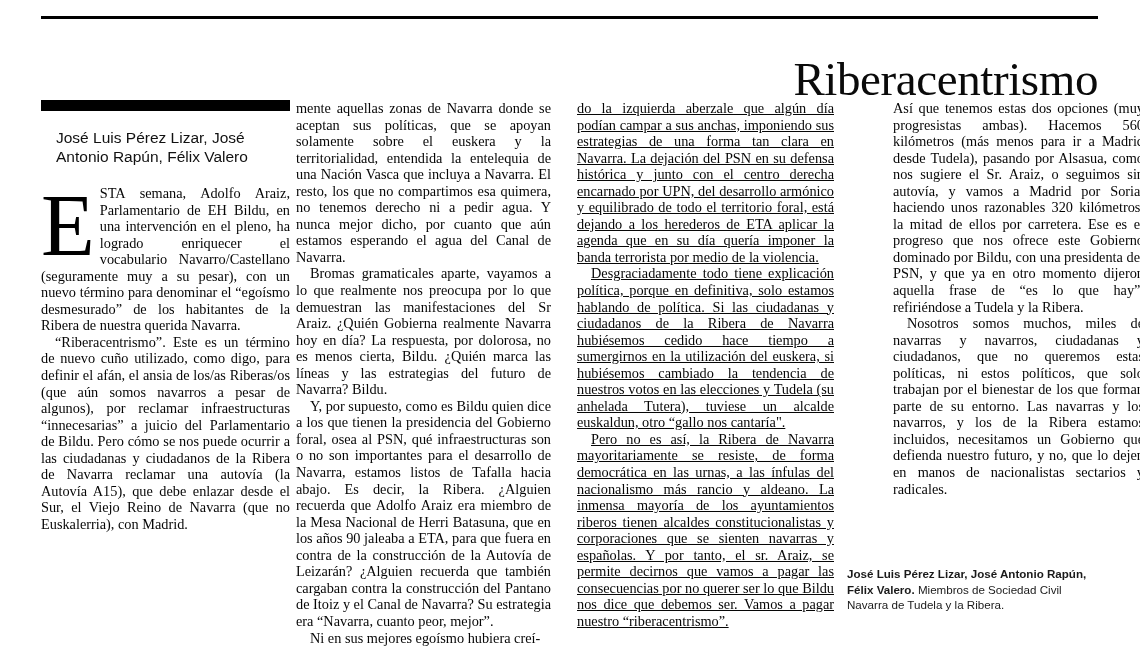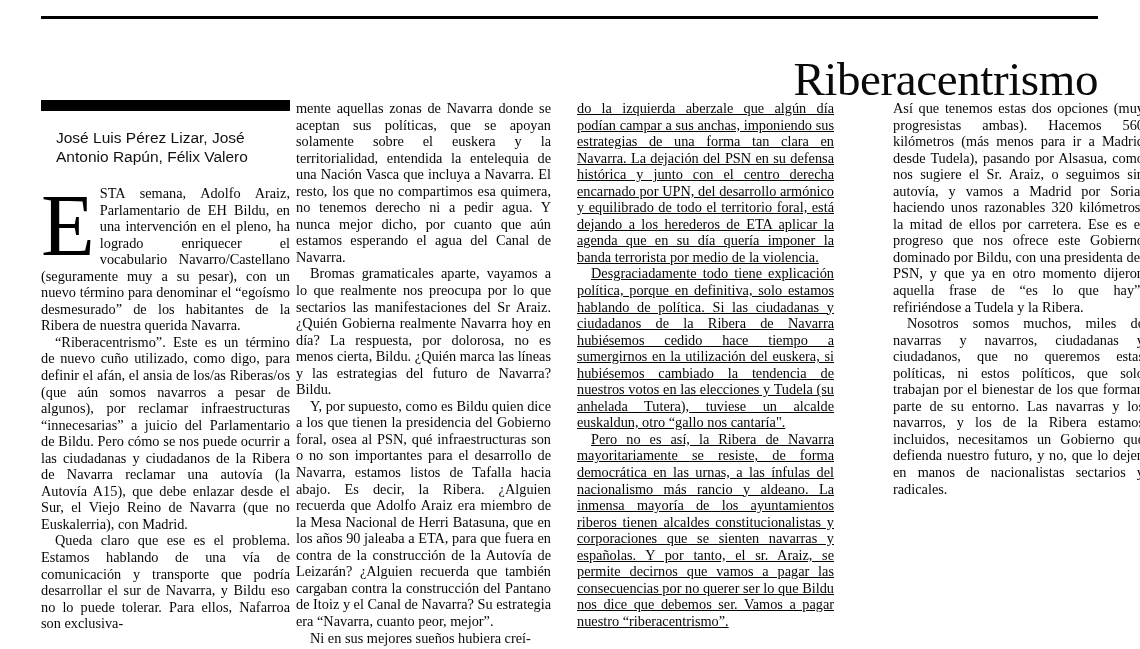--- a/index.html
+++ b/index.html
@@ -128,35 +128,37 @@
   <h1 class="headline">Riberacentrismo</h1>
 
   <div class="byline-bar"></div>
   <div class="byline">José Luis Pérez Lizar, José Antonio Rapún, Félix Valero</div>
 
   <div class="col" id="col1">
     <p class="first">
       <span class="dropcap">E</span><span>STA semana, Adolfo Araiz, Parlamentario de EH Bildu, en una intervención en el pleno, ha logrado enriquecer el vocabulario Navarro/Castellano (seguramente muy a su pesar), con un nuevo término para denominar el “egoísmo desmesurado” de los habitantes de la Ribera de nuestra querida Navarra.</span>
     </p>
     <p><span>“Riberacentrismo”. Este es un término de nuevo cuño utilizado, como digo, para definir el afán, el ansia de los/as Riberas/os (que aún somos navarros a pesar de algunos), por reclamar infraestructuras “innecesarias” a juicio del Parlamentario de Bildu. Pero cómo se nos puede ocurrir a las ciudadanas y ciudadanos de la Ribera de Navarra reclamar una autovía (la Autovía A15), que debe enlazar desde el Sur, el Viejo Reino de Navarra (que no Euskalerria), con Madrid.</span></p>
-    <p><span>Queda claro que ese es el problema. Estamos hablando de una vía de comunicación y transporte que podría desarrollar el sur de Navarra, y Bildu eso no lo puede tolerar. Para ellos, Nafarroa son exclusiva-</span></p>
   </div>
 
   <div class="col" id="col2">
     <p class="first"><span>mente aquellas zonas de Navarra donde se aceptan sus políticas, que se apoyan solamente sobre el euskera y la territorialidad, entendida la entelequia de una Nación Vasca que incluya a Navarra. El resto, los que no compartimos esa quimera, no tenemos derecho ni a pedir agua. Y nunca mejor dicho, por cuanto que aún estamos esperando el agua del Canal de Navarra.</span></p>
-    <p><span>Bromas gramaticales aparte, vayamos a lo que realmente nos preocupa por lo que sectarios las manifestaciones del Sr Araiz. ¿Quién Gobierna realmente Navarra hoy en día? La respuesta, por dolorosa, no es menos cierta, Bildu. ¿Quién marca las líneas y las estrategias del futuro de Navarra? Bildu.</span></p>
+    <p><span>Bromas gramaticales aparte, vayamos a lo que realmente nos preocupa por lo que demuestran las manifestaciones del Sr Araiz. ¿Quién Gobierna realmente Navarra hoy en día? La respuesta, por dolorosa, no es menos cierta, Bildu. ¿Quién marca las líneas y las estrategias del futuro de Navarra? Bildu.</span></p>
     <p><span>Y, por supuesto, como es Bildu quien dice a los que tienen la presidencia del Gobierno foral, osea al PSN, qué infraestructuras son o no son importantes para el desarrollo de Navarra, estamos listos de Tafalla hacia abajo. Es decir, la Ribera. ¿Alguien recuerda que Adolfo Araiz era miembro de la Mesa Nacional de Herri Batasuna, que en los años 90 jaleaba a ETA, para que fuera en contra de la construcción de la Autovía de Leizarán? ¿Alguien recuerda que también cargaban contra la construcción del Pantano de Itoiz y el Canal de Navarra? Su estrategia era “Navarra, cuanto peor, mejor”.</span></p>
-    <p><span>Ni en sus mejores sueños hubiera creí-</span></p>
+    <p><span>Ni en sus mejores egoísmo hubiera creí-</span></p>
   </div>
 
   <div class="col" id="col3">
     <p class="first"><span>do la izquierda aberzale que algún día podían campar a sus anchas, imponiendo sus estrategias de una forma tan clara en Navarra. La dejación del PSN en su defensa histórica y junto con el centro derecha encarnado por UPN, del desarrollo armónico y equilibrado de todo el territorio foral, está dejando a los herederos de ETA aplicar la agenda que en su día quería imponer la banda terrorista por medio de la violencia.</span></p>
     <p><span>Desgraciadamente todo tiene explicación política, porque en definitiva, solo estamos hablando de política. Si las ciudadanas y ciudadanos de la Ribera de Navarra hubiésemos cedido hace tiempo a sumergirnos en la utilización del euskera, si hubiésemos cambiado la tendencia de nuestros votos en las elecciones y Tudela (su anhelada Tutera), tuviese un alcalde euskaldun, otro “gallo nos cantaría".</span></p>
     <p><span>Pero no es así, la Ribera de Navarra mayoritariamente se resiste, de forma democrática en las urnas, a las ínfulas del nacionalismo más rancio y aldeano. La inmensa mayoría de los ayuntamientos riberos tienen alcaldes constitucionalistas y corporaciones que se sienten navarras y españolas. Y por tanto, el sr. Araiz, se permite decirnos que vamos a pagar las consecuencias por no querer ser lo que Bildu nos dice que debemos ser. Vamos a pagar nuestro “riberacentrismo”.</span></p>
   </div>
 
   <div class="col" id="col4">
     <p class="first"><span>Así que tenemos estas dos opciones (muy progresistas ambas). Hacemos 560 kilómetros (más menos para ir a Madrid desde Tudela), pasando por Alsasua, como nos sugiere el Sr. Araiz, o seguimos sin autovía, y vamos a Madrid por Soria, haciendo unos razonables 320 kilómetros, la mitad de ellos por carretera. Ese es el progreso que nos ofrece este Gobierno dominado por Bildu, con una presidenta del PSN, y  que ya en otro momento dijeron aquella frase de “es lo que hay”, refiriéndose a Tudela y la Ribera.</span></p>
     <p><span>Nosotros somos muchos, miles de navarras y navarros, ciudadanas y ciudadanos, que no queremos estas políticas, ni estos políticos, que solo trabajan por el bienestar de los que forman parte de su entorno. Las navarras y los navarros, y los de la Ribera estamos incluidos, necesitamos un Gobierno que defienda nuestro futuro, y no, que lo dejen en manos de nacionalistas sectarios y radicales.</span></p>
   </div>
 
+  <div class="credit">
+    <b>José Luis Pérez Lizar, José Antonio Rapún, Félix Valero.</b><span class="role"> Miembros de Sociedad Civil Navarra de Tudela y la Ribera.</span>
+  </div>
 
 </div>
 
 </body></html>

